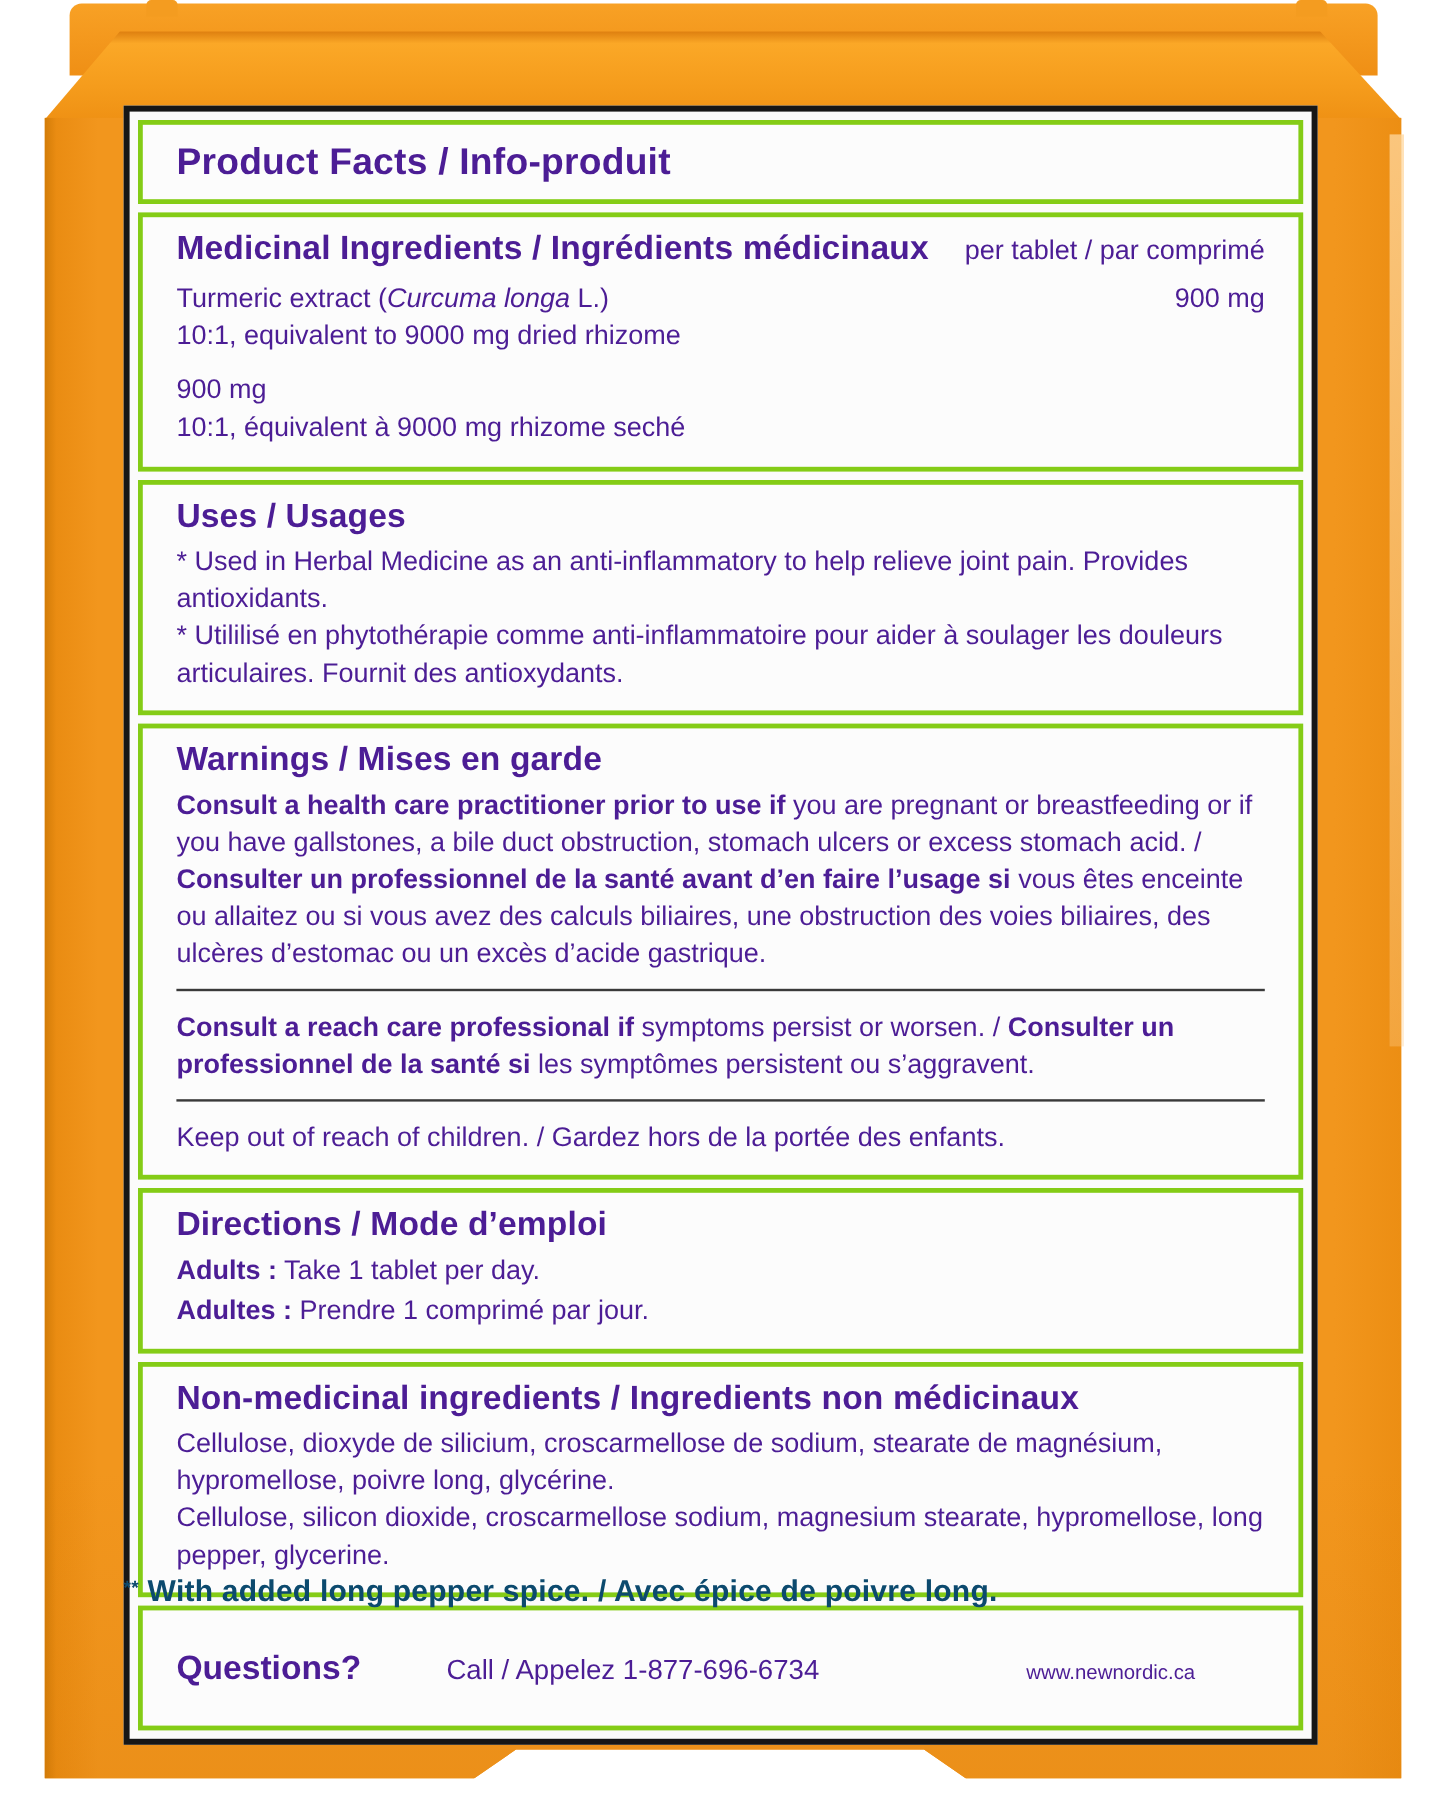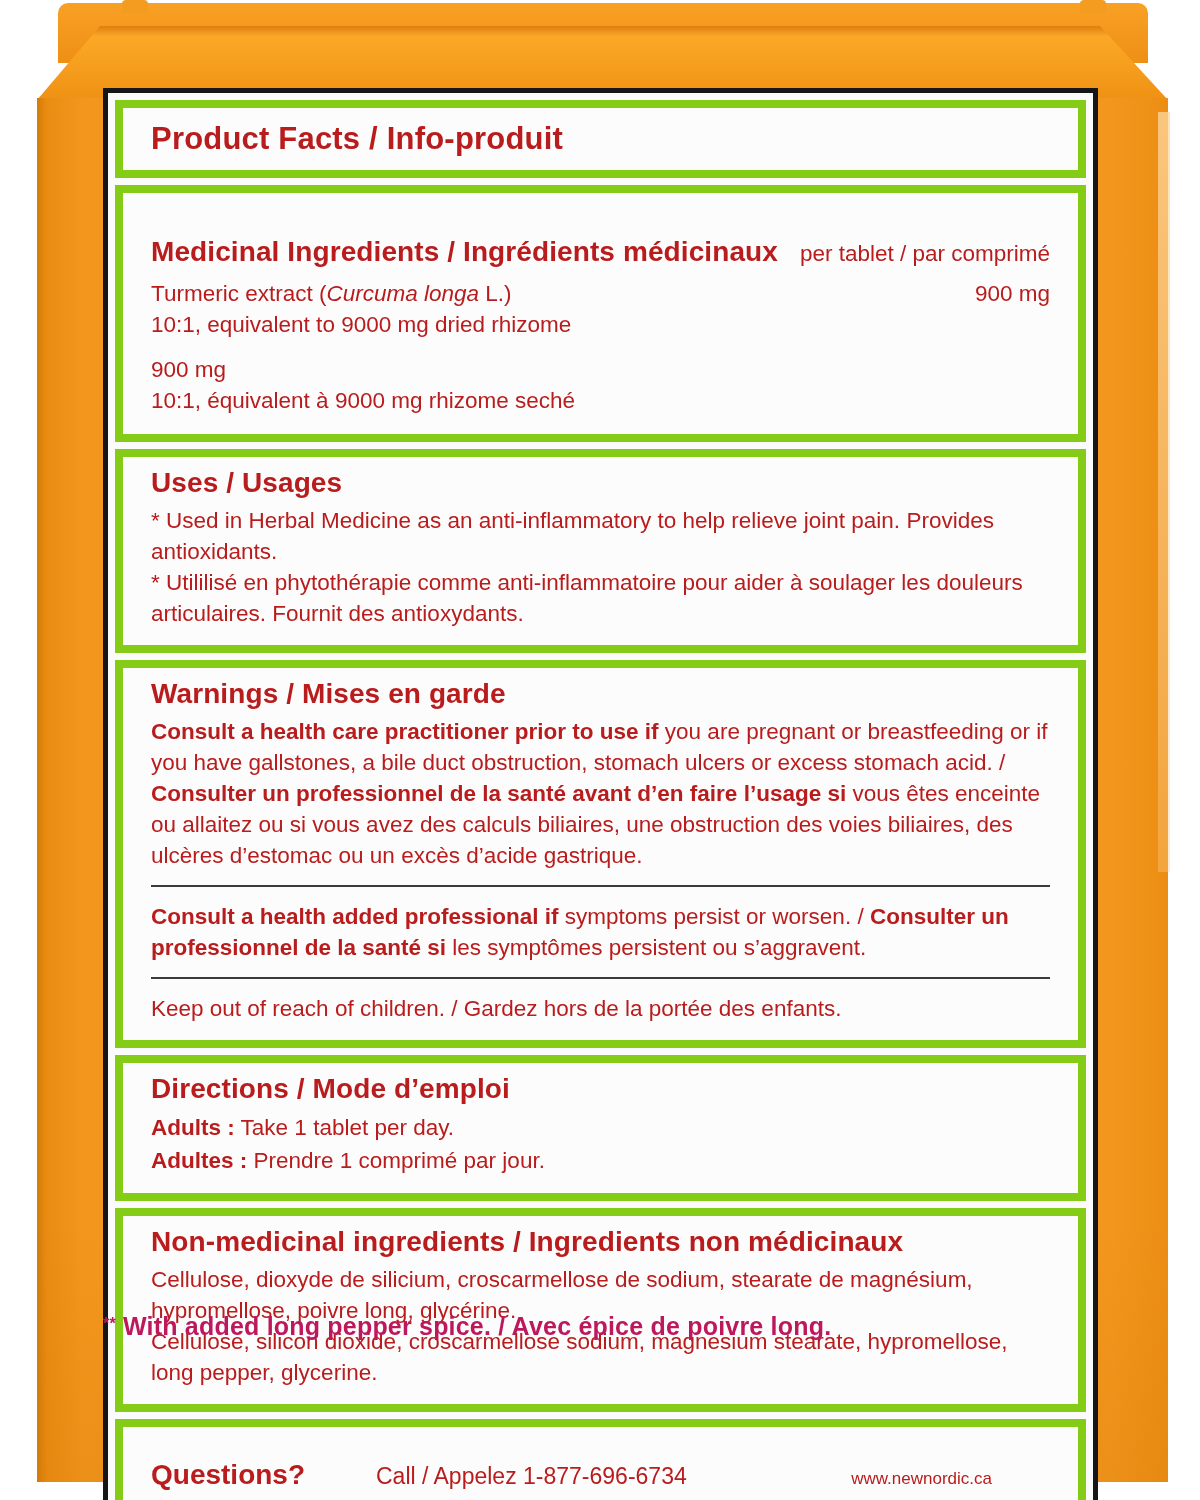--- a/index.html
+++ b/index.html
@@ -37,55 +37,55 @@
     position:absolute; left:1158px; top:112px; width:12px; height:760px;
     background:linear-gradient(180deg, rgba(255,216,160,0.75), rgba(255,206,140,0.35));
   }
 
   
   .label {
     position:absolute; left:103px; top:88px; width:995px;
     background:#fbfbfb; border:5px solid #161616; padding:7px;
   }
   .sec {
-    border:8px solid #84cc16; background:#fcfcfc;
-    padding:10px 28px 16px 28px; color:#b91c1c;
+    border:4px solid #84cc16; background:#fcfcfc;
+    padding:10px 28px 16px 28px; color:#4c1d95;
   }
   .sec + .sec { margin-top:7px; }
 
   .title-sec { padding:13px 28px; }
   .label-title { font-size:31px; font-weight:bold; letter-spacing:0.2px; }
 
   .sec-heading { font-size:28px; font-weight:bold; margin-bottom:6px; letter-spacing:0.1px; }
   .body-text { font-size:22.5px; line-height:31px; }
   .b { font-weight:bold; }
   .it { font-style:italic; }
 
-  .med-headrow { display:flex; justify-content:space-between; align-items:baseline; margin-bottom:10px;margin-top:33px; }
+  .med-headrow { display:flex; justify-content:space-between; align-items:baseline; margin-bottom:10px; }
   .med-headrow .sec-heading { margin-bottom:0; }
   .per-tablet { font-size:22.5px; font-weight:normal; }
   .med-row { margin-bottom:14px; }
   .med-row:last-child { margin-bottom:2px; }
   .med-line1 { display:flex; justify-content:space-between; align-items:baseline; font-size:22.5px; line-height:31px; }
   .med-line2 { font-size:22.5px; line-height:31px; }
 
   .warn-rule { border:0; border-top:2px solid #3a3a3a; margin:14px 0; }
 
   .dir-row { font-size:22.5px; line-height:33px; }
 
   .q-sec { padding:32px 28px; }
   .q-row { display:flex; align-items:baseline; }
   .q-heading { font-size:28px; font-weight:bold; width:225px; flex:none; }
   .q-call { font-size:23px; flex:1 1 auto; }
   .q-web { font-size:17px; padding-right:58px;margin-left:31px; }
 
   
   .footnote {
     position:absolute; left:103px; top:1312px; width:900px;
-    color:#be185d; font-size:25px; font-weight:600; letter-spacing:0.2px;
+    color:#0c4a6e; font-size:25px; font-weight:600; letter-spacing:0.2px;
   }
   .footnote sup { font-size:16px; vertical-align:6px; }
 </style>
 </head>
 <body>
 
 <div id="stage">
 
   <div class="box-lip"></div>
   <div class="box-tab left"></div>
@@ -123,21 +123,21 @@
     <div class="sec">
       <div class="sec-heading">Uses / Usages</div>
       <p class="body-text">* Used in Herbal Medicine as an anti-inflammatory to help relieve joint pain. Provides antioxidants.</p>
       <p class="body-text">* Utililisé en phytothérapie comme anti-inflammatoire pour aider à soulager les douleurs articulaires. Fournit des antioxydants.</p>
     </div>
 
     <div class="sec">
       <div class="sec-heading">Warnings / Mises en garde</div>
       <p class="body-text"><span class="b">Consult a health care practitioner prior to use if</span><span> you are pregnant or breastfeeding or if you have gallstones, a bile duct obstruction, stomach ulcers or excess stomach acid. / </span><span class="b">Consulter un professionnel de la santé avant d’en faire l’usage si</span><span> vous êtes enceinte ou allaitez ou si vous avez des calculs biliaires, une obstruction des voies biliaires, des ulcères d’estomac ou un excès d’acide gastrique.</span></p>
       <hr class="warn-rule">
-      <p class="body-text"><span class="b">Consult a health added professional if</span><span> symptoms persist or worsen. / </span><span class="b">Consulter un professionnel de la santé si</span><span> les symptômes persistent ou s’aggravent.</span></p>
+      <p class="body-text"><span class="b">Consult a reach care professional if</span><span> symptoms persist or worsen. / </span><span class="b">Consulter un professionnel de la santé si</span><span> les symptômes persistent ou s’aggravent.</span></p>
       <hr class="warn-rule">
       <p class="body-text">Keep out of reach of children. / Gardez hors de la portée des enfants.</p>
     </div>
 
     <div class="sec">
       <div class="sec-heading">Directions / Mode d’emploi</div>
       <p class="dir-row"><span class="b">Adults :</span><span> Take 1 tablet per day.</span></p>
       <p class="dir-row"><span class="b">Adultes :</span><span> Prendre 1 comprimé par jour.</span></p>
     </div>
 

